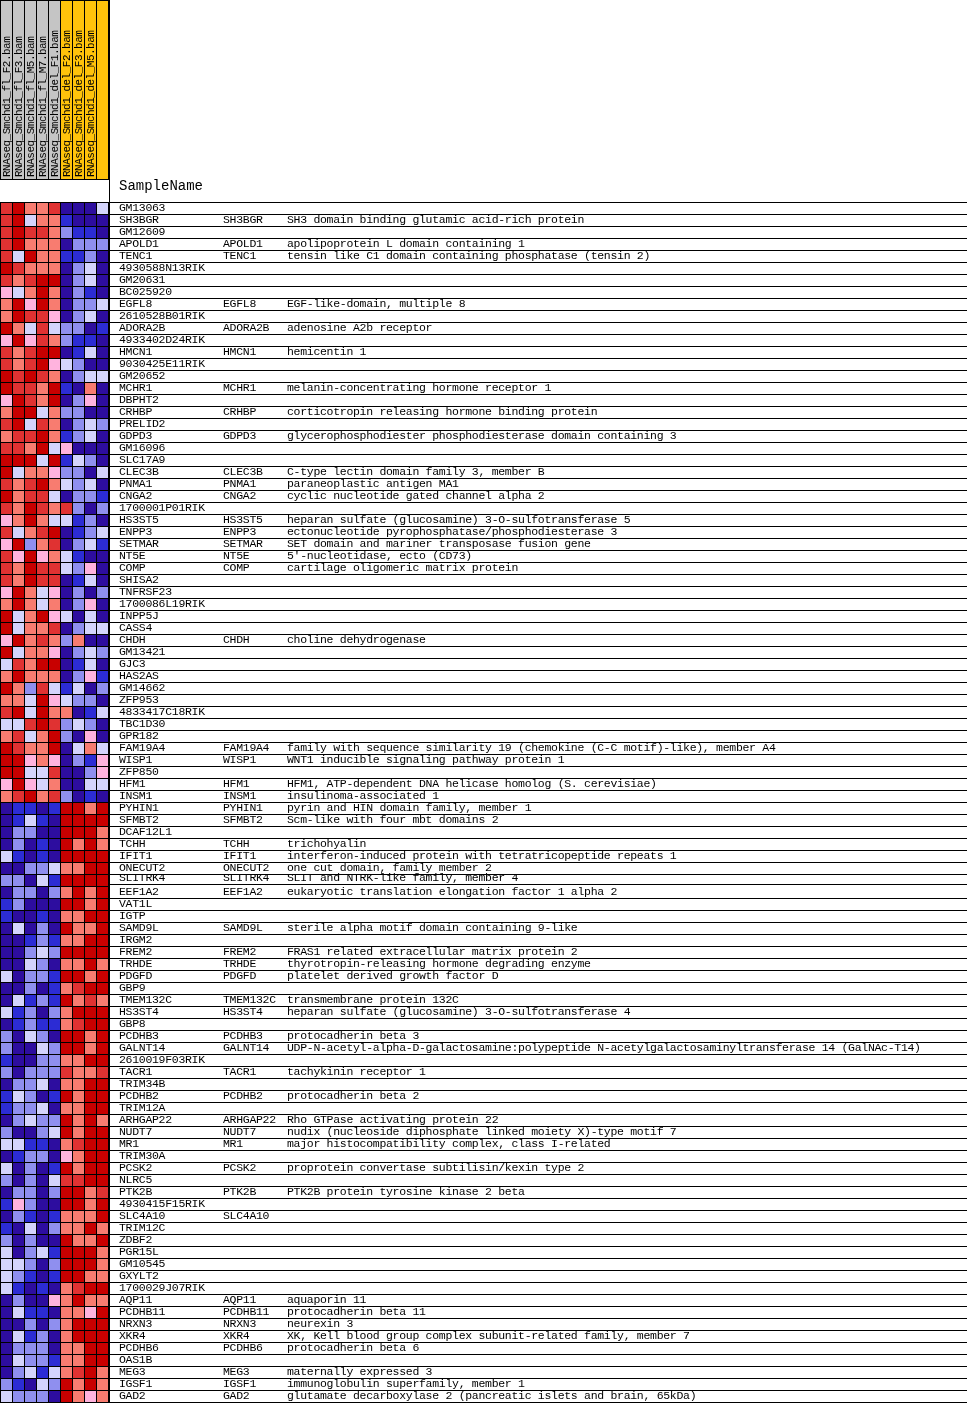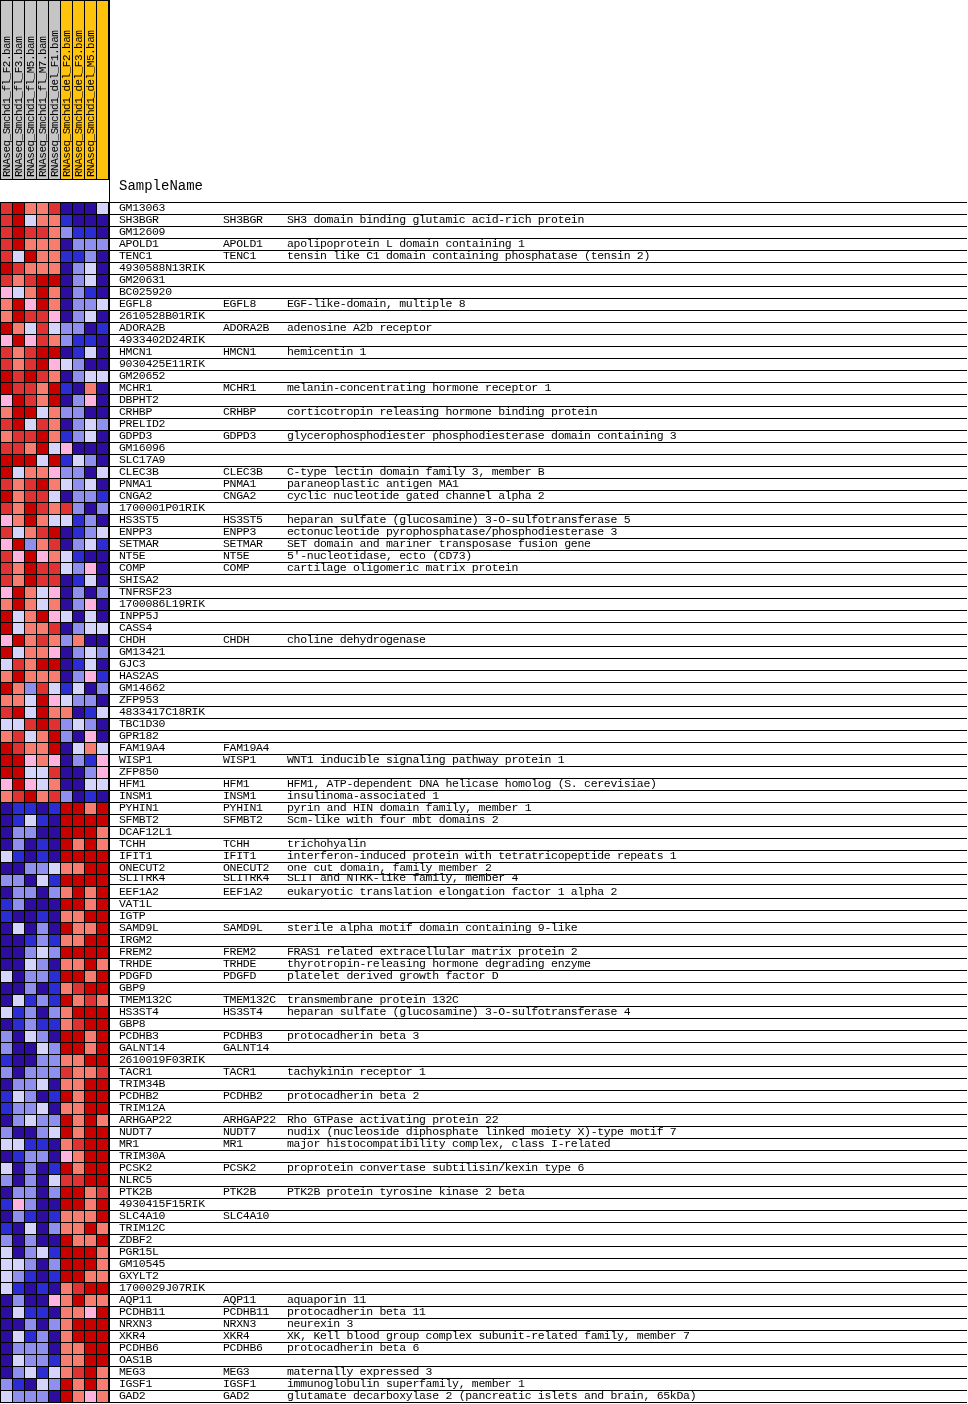--- a/index.html
+++ b/index.html
@@ -1131,20 +1131,21 @@
       </div>
       <div class="grow" style="top: 719px;">
         <span class="gtxt c1">TBC1D30</span>
       </div>
       <div class="grow" style="top: 731px;">
         <span class="gtxt c1">GPR182</span>
       </div>
       <div class="grow" style="top: 743px;">
         <span class="gtxt c1">FAM19A4</span>
         <span class="gtxt c2">FAM19A4</span>
+        <span class="gtxt c3">family with sequence similarity 19 (chemokine (C-C motif)-like), member A4</span>
       </div>
       <div class="grow" style="top: 755px;">
         <span class="gtxt c1">WISP1</span>
         <span class="gtxt c2">WISP1</span>
         <span class="gtxt c3">WNT1 inducible signaling pathway protein 1</span>
       </div>
       <div class="grow" style="top: 767px;">
         <span class="gtxt c1">ZFP850</span>
       </div>
       <div class="grow" style="top: 779px;">
@@ -1241,20 +1242,21 @@
         <span class="gtxt c1">GBP8</span>
       </div>
       <div class="grow" style="top: 1031px;">
         <span class="gtxt c1">PCDHB3</span>
         <span class="gtxt c2">PCDHB3</span>
         <span class="gtxt c3">protocadherin beta 3</span>
       </div>
       <div class="grow" style="top: 1043px;">
         <span class="gtxt c1">GALNT14</span>
         <span class="gtxt c2">GALNT14</span>
+        <span class="gtxt c3">UDP-N-acetyl-alpha-D-galactosamine:polypeptide N-acetylgalactosaminyltransferase 14 (GalNAc-T14)</span>
       </div>
       <div class="grow" style="top: 1055px;">
         <span class="gtxt c1">2610019F03RIK</span>
       </div>
       <div class="grow" style="top: 1067px;">
         <span class="gtxt c1">TACR1</span>
         <span class="gtxt c2">TACR1</span>
         <span class="gtxt c3">tachykinin receptor 1</span>
       </div>
       <div class="grow" style="top: 1079px;">
@@ -1282,21 +1284,21 @@
         <span class="gtxt c1">MR1</span>
         <span class="gtxt c2">MR1</span>
         <span class="gtxt c3">major histocompatibility complex, class I-related</span>
       </div>
       <div class="grow" style="top: 1151px;">
         <span class="gtxt c1">TRIM30A</span>
       </div>
       <div class="grow" style="top: 1163px;">
         <span class="gtxt c1">PCSK2</span>
         <span class="gtxt c2">PCSK2</span>
-        <span class="gtxt c3">proprotein convertase subtilisin/kexin type 6</span>
+        <span class="gtxt c3">proprotein convertase subtilisin/kexin type 2</span>
       </div>
       <div class="grow" style="top: 1175px;">
         <span class="gtxt c1">NLRC5</span>
       </div>
       <div class="grow" style="top: 1187px;">
         <span class="gtxt c1">PTK2B</span>
         <span class="gtxt c2">PTK2B</span>
         <span class="gtxt c3">PTK2B protein tyrosine kinase 2 beta</span>
       </div>
       <div class="grow" style="top: 1199px;">

